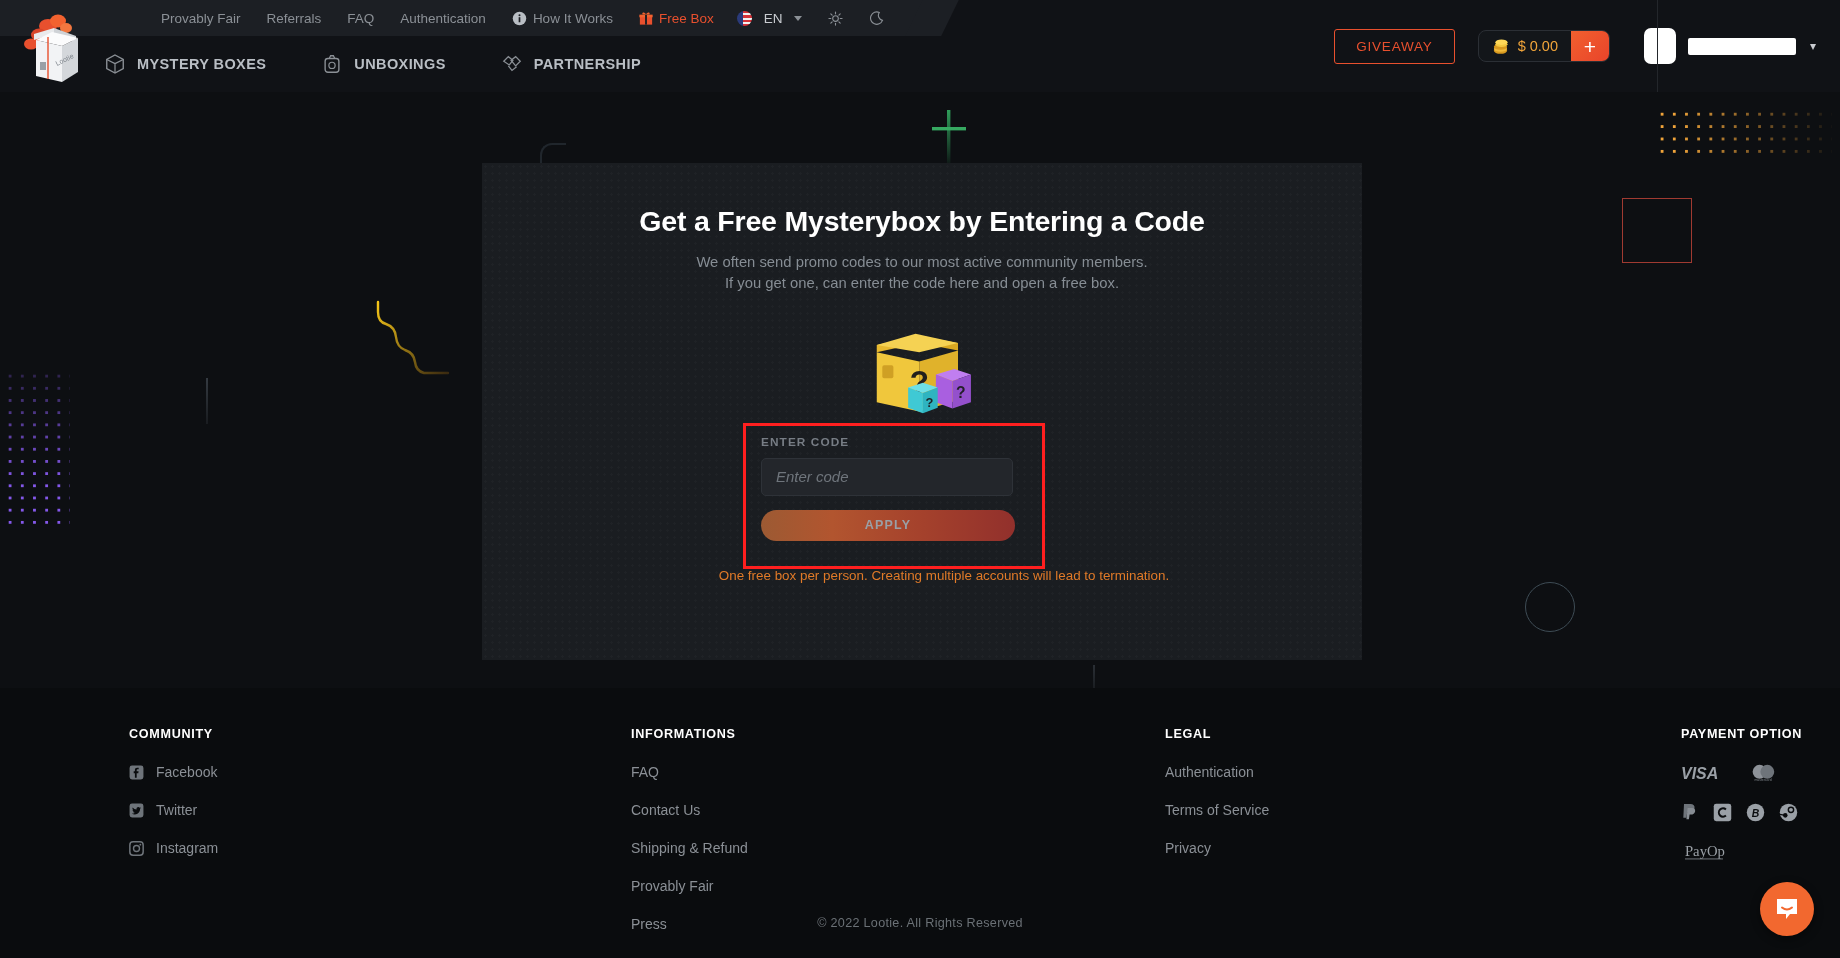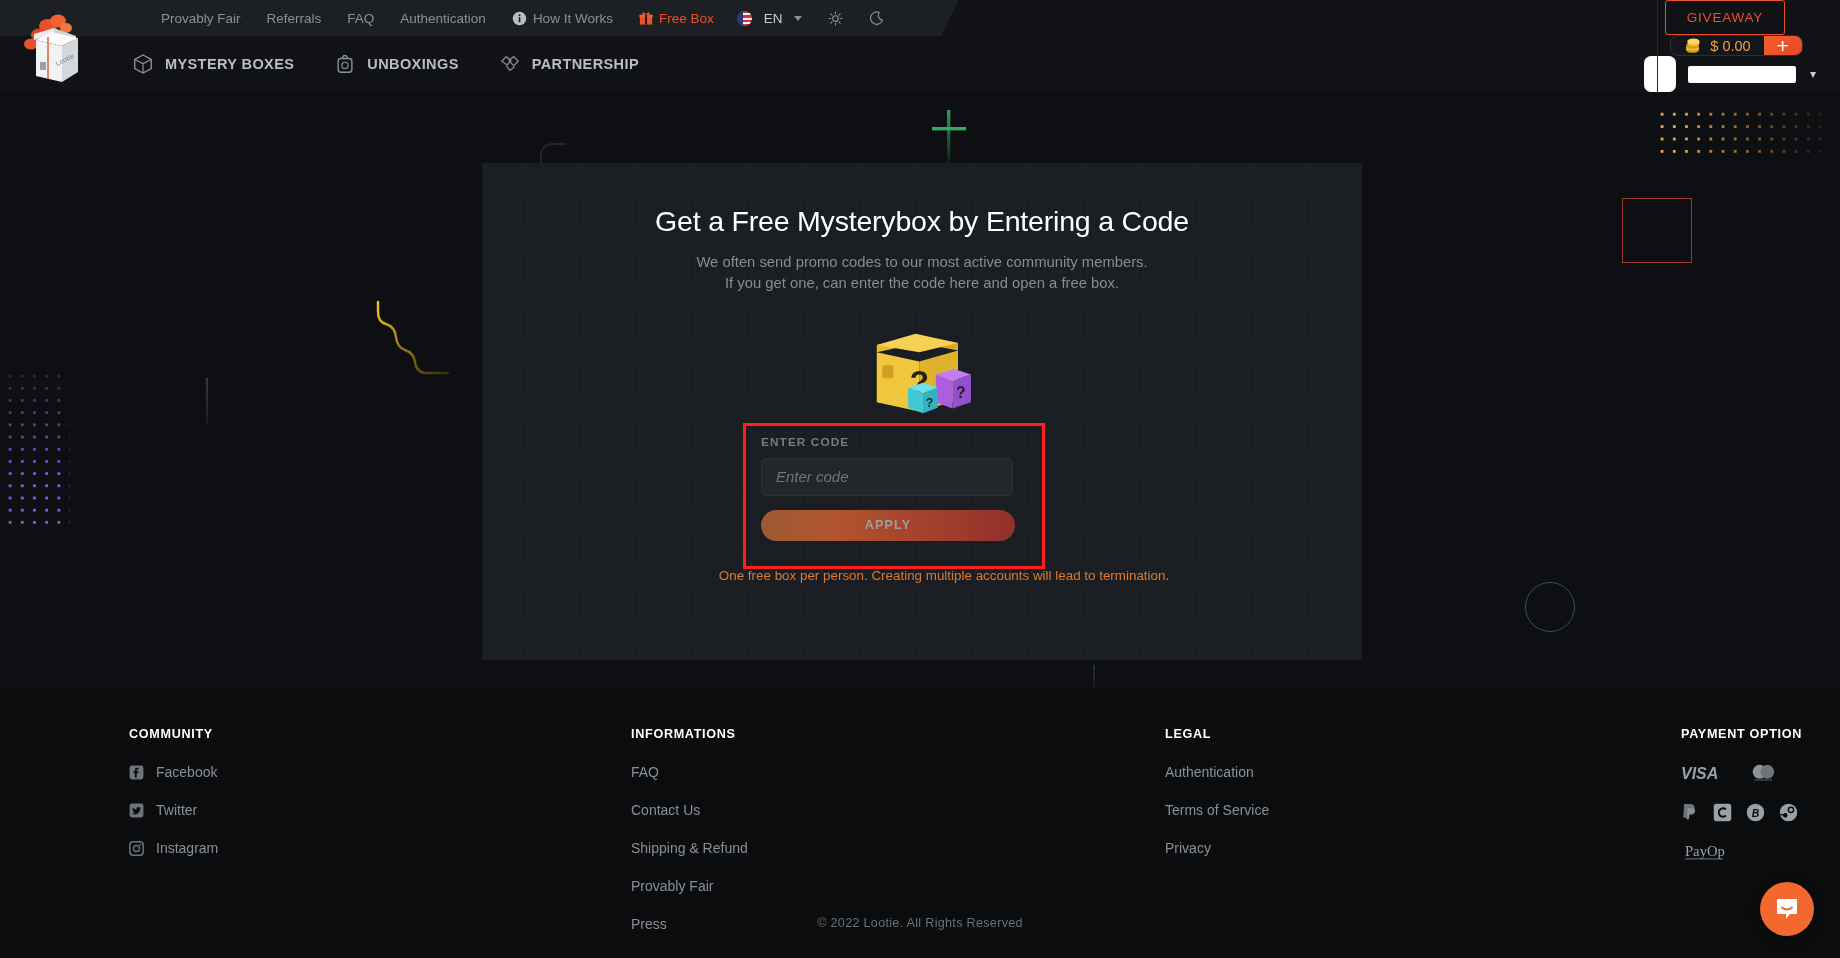--- a/index.html
+++ b/index.html
@@ -51,33 +51,33 @@
       repeating-linear-gradient(180deg, #d5333a 0 2.2px, #f2f2f2 2.2px 4.4px);
     display: inline-block; flex: none;
   }
   .chev { width:0;height:0;border-left:4px solid transparent;border-right:4px solid transparent;border-top:5px solid #8b9096; display:inline-block; }
 
   .logo {
     position: absolute; left: 18px; top: 4px; width: 68px; height: 80px; z-index: 5;
   }
 
   .mainnav {
-    position: absolute; top: 36px; left: 132px; height: 56px;
-    display: flex; align-items: center; gap: 40px; z-index: 3;
+    position: absolute; top: 36px; left: 104px; height: 56px;
+    display: flex; align-items: center; gap: 55px; z-index: 3;
   }
   .mainnav a {
     display: flex; align-items: center; gap: 11px;
     color: #b9bec4; font-size: 14.5px; font-weight: 700;
     letter-spacing: .4px; text-decoration: none; white-space: nowrap;
   }
   .navico { width: 22px; height: 22px; color: #8b9096; flex: none; }
 
   .header-right {
     position: absolute; right: 0; top: 0; height: 92px;
-    display: flex; align-items: center; z-index: 50; flex-direction: column;
+    display: flex; align-items: center; z-index: 50;
   }
   .giveaway {
     border: 1px solid #e8502e; color: #e8502e; background: transparent;
     font-size: 13.5px; letter-spacing: .8px; padding: 9px 21px;
     border-radius: 3px; cursor: pointer; font-family: inherit;
   }
   .balance {
     display: flex; align-items: center; border: 1px solid #2b2f35;
     border-radius: 8px; margin-left: 23px; height: 32px; overflow: hidden;
     background: #13161a;
@@ -142,21 +142,21 @@
 
   
   .card {
     position: absolute; left: 482px; top: 163px; width: 880px; height: 497px;
     background: #1a1d21; z-index: 10;
     background-image: radial-gradient(rgba(255,255,255,.022) 1px, transparent 1.1px);
     background-size: 7px 7px;
   }
   .card h1 {
     margin-top: 42px; text-align: center; color: #fff;
-    font-size: 28.5px; font-weight: 400; letter-spacing: -.2px;
+    font-size: 28.5px; font-weight: 700; letter-spacing: -.2px;
   }
   .card .sub {
     text-align: center; color: #868d94; font-size: 14.8px;
     line-height: 1.45; margin-top: 14px;
   }
   .boxart { width: 120px; height: 102px; margin: 22px auto 0; display:block; }
 
   .form-wrap { position: relative; width: 302px; margin: 16px auto 0; }
   .redbox {
     position: absolute; left: -28px; top: -12px; width: 302px; height: 146px;

